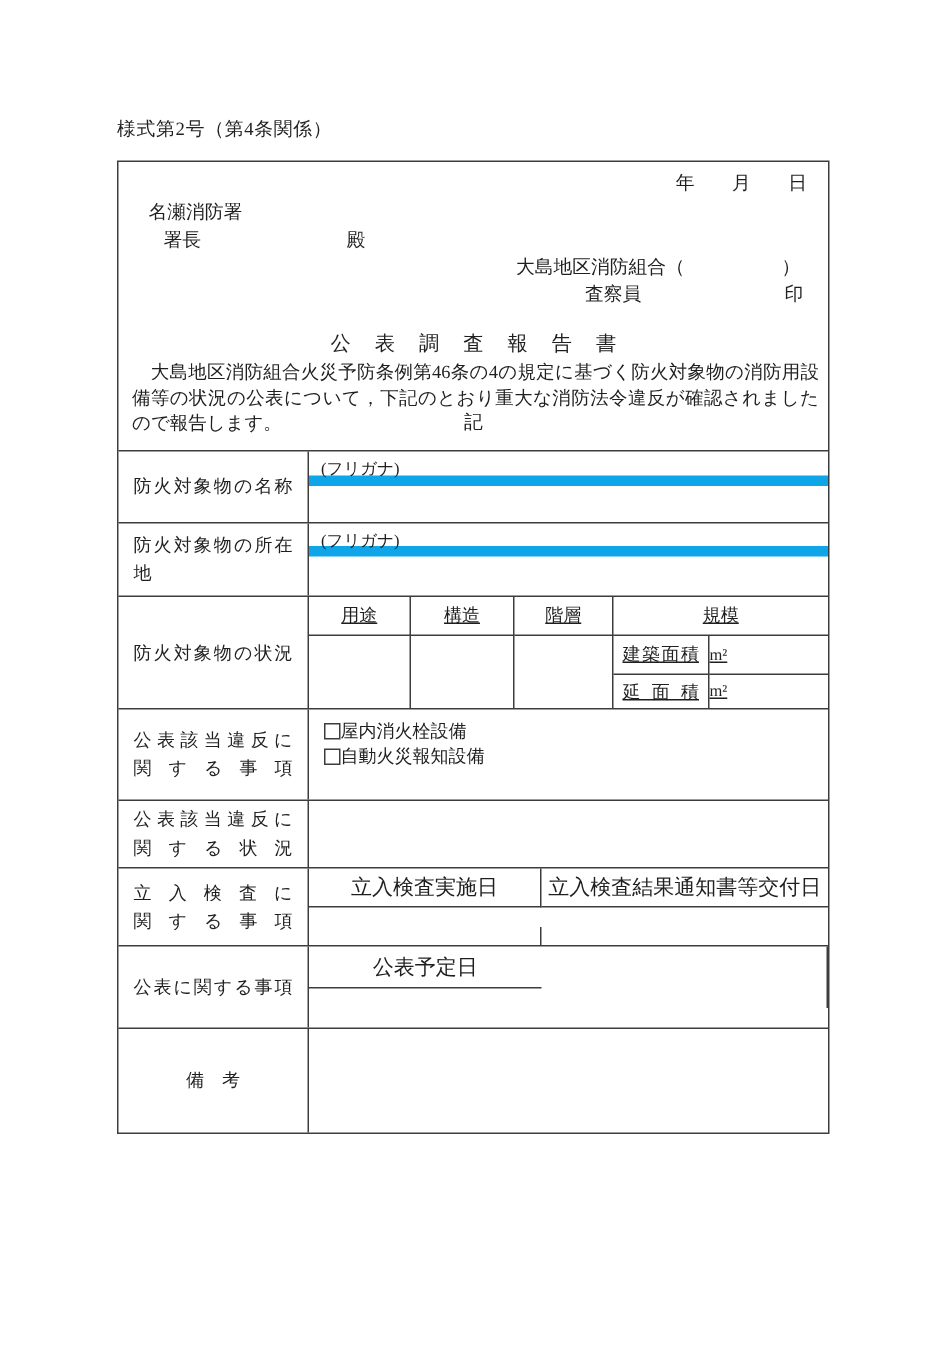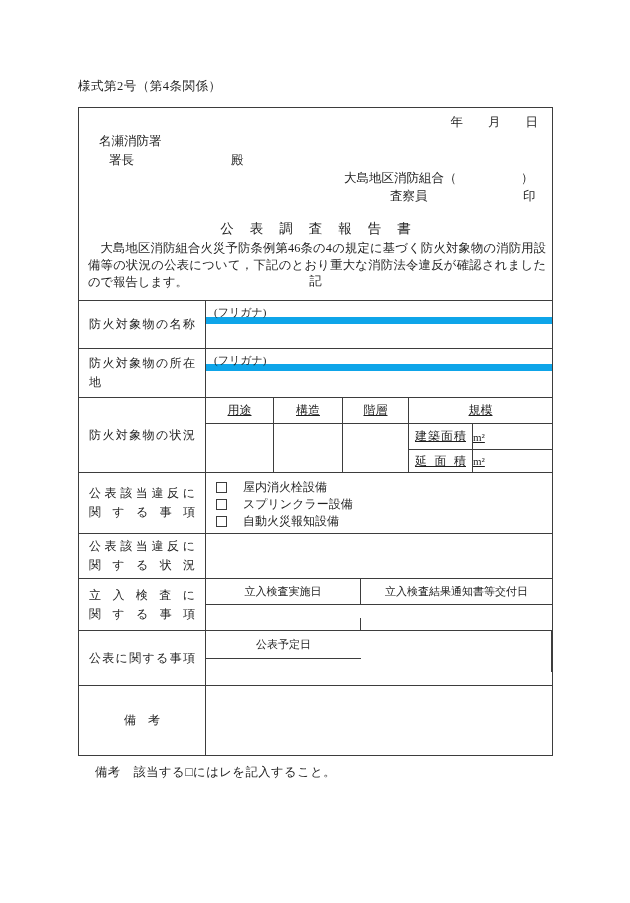--- a/index.html
+++ b/index.html
@@ -66,28 +66,28 @@
   }
   .sg-cell { display:flex; align-items:center; justify-content:center; }
   .br { border-right:1px solid #3d3d3d; }
   .bb { border-bottom:1px solid #3d3d3d; }
   .area-label { display:flex; align-items:center; padding:0 6px; }
   .area-label .jline { text-align-last:justify; }
   .area-value { display:flex; align-items:center; justify-content:flex-start; padding-right:6px; font-size:11px; }
 
   
   .check-list { padding:6px 0 0 10px; }
-  .check-item { display:flex; align-items:center; height:17px; gap:16px; font-size:12px; }
+  .check-item { display:flex; align-items:center; height:17px; font-size:12px; }
   .checkbox {
     width:11px; height:11px; flex:none;
     border:1px solid #3d3d3d; background:#fff; display:inline-block;
   }
 
   
-  .two-col-grid { flex:1; display:grid; grid-template-columns:155px 1fr; font-size:11px; }
+  .two-col-grid { flex:1; display:grid; grid-template-columns:155px 1fr; font-size:14px; }
   .tc-head { display:flex; align-items:center; justify-content:center; border-bottom:1px solid #3d3d3d; }
   .tc-h1 { height:26px; }
   .tc-h2 { height:28px; }
 
   .footnote { position:absolute; left:95px; top:764px; font-size:12.3px; letter-spacing:0.5px; }
 </style>
 </head>
 <body>
 
 <div class="page">
@@ -176,24 +176,20 @@
           <div class="jline">関する事項</div>
         </div>
         <div class="content-cell">
           <div class="check-list">
             <div class="check-item">
               <span class="checkbox"></span>
               <span>屋内消火栓設備</span>
             </div>
             <div class="check-item">
               <span class="checkbox"></span>
-              <span>スプリンクラー設備</span>
-            </div>
-            <div class="check-item">
-              <span class="checkbox"></span>
               <span>自動火災報知設備</span>
             </div>
           </div>
         </div>
       </div>
 
       <div class="trow" style="height:45px;">
         <div class="label-cell">
           <div class="jline">公表該当違反に</div>
           <div class="jline">関する状況</div>
@@ -232,15 +228,14 @@
       <div class="trow">
         <div class="label-cell">
           <div class="cline">備　考</div>
         </div>
         <div class="content-cell"></div>
       </div>
 
     </div>
   </div>
 
-  <div class="footnote">備考　該当する□にはレを記入すること。</div>
 
 </div>
 
 </body></html>

